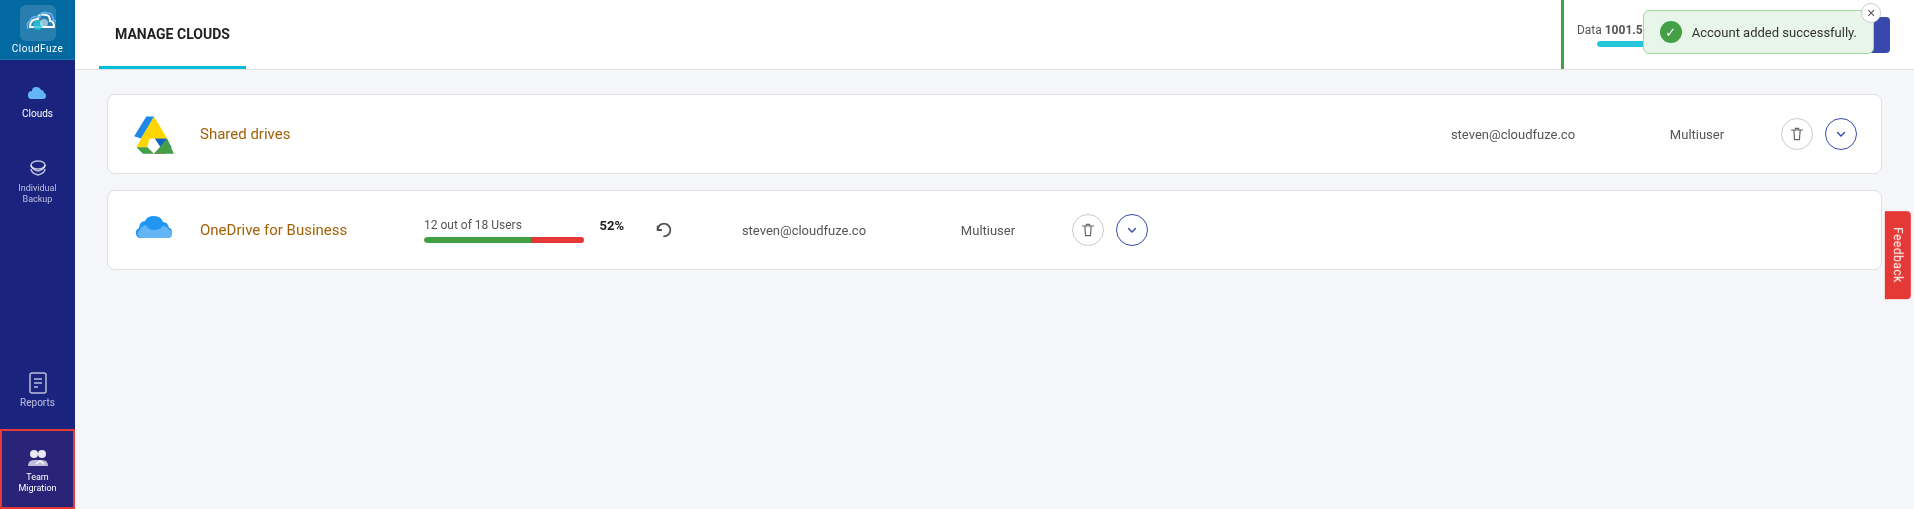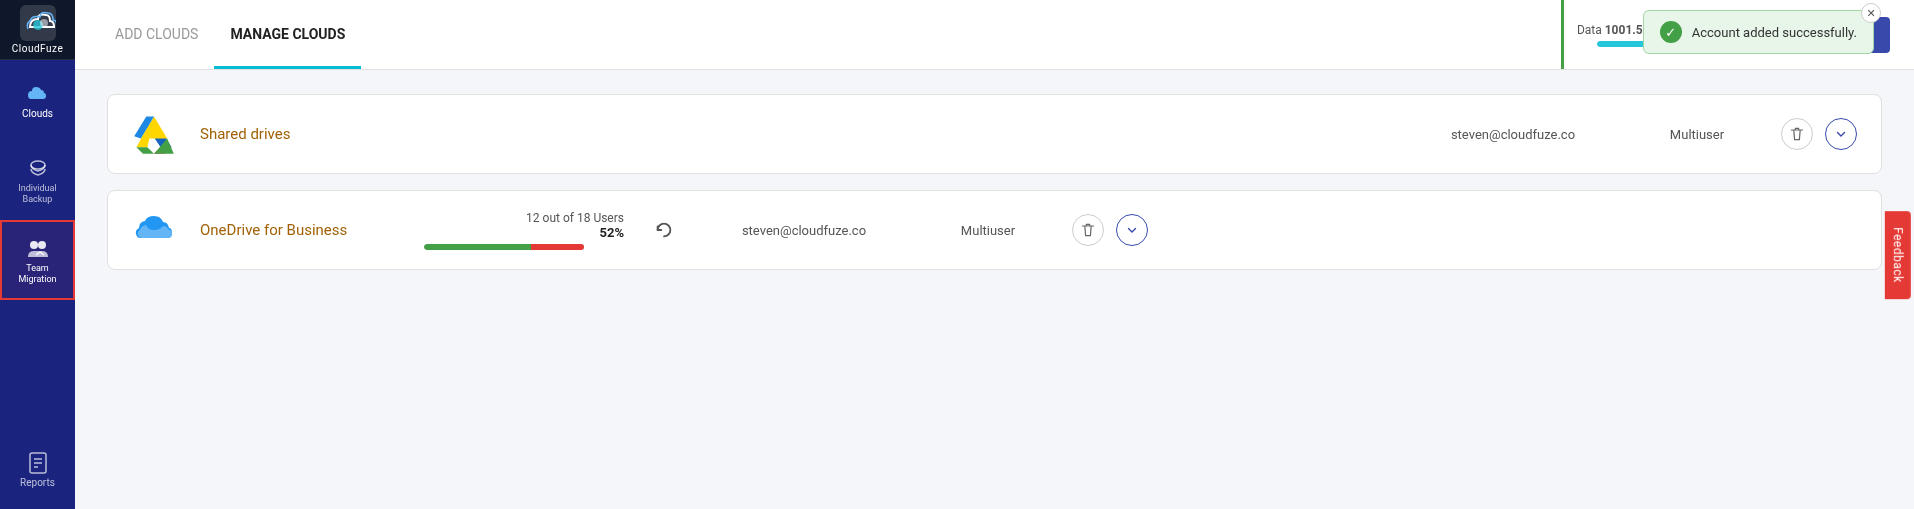--- a/index.html
+++ b/index.html
@@ -17,21 +17,21 @@
       position: relative;
       z-index: 10;
     }
     .sidebar-logo {
       width: 75px;
       height: 60px;
       display: flex;
       flex-direction: column;
       align-items: center;
       justify-content: center;
-      background: #0f172a;
+      background: #0369a1;
       border-bottom: 1px solid rgba(255,255,255,0.1);
     }
     .sidebar-logo-icon {
       width: 36px;
       height: 36px;
     }
     .sidebar-logo-text {
       color: #fff;
       font-size: 10px;
       margin-top: 2px;
@@ -212,25 +212,24 @@
       min-width: 200px;
     }
     .cloud-progress {
       display: flex;
       flex-direction: column;
       gap: 4px;
       min-width: 200px;
     }
     .cloud-progress-header {
       display: flex;
-      align-items: flex-end;
+      align-items: flex-start;
       justify-content: space-between;
       font-size: 12px;
       color: #555;
-      flex-direction: column;
     }
     .cloud-progress-pct {
       font-weight: 700;
       font-size: 13px;
       color: #222;
     }
     .progress-bar-bg {
       width: 160px;
       height: 6px;
       background: #e0e0e0;
@@ -346,49 +345,48 @@
     <div class="sidebar-item-icon">
       <svg viewBox="0 0 28 28" width="28" height="28">
         <ellipse cx="14" cy="10" rx="7" ry="4" fill="none" stroke="rgba(255,255,255,0.7)" stroke-width="1.5"></ellipse>
         <path d="M7 10 Q7 14 14 16 Q21 14 21 10" fill="none" stroke="rgba(255,255,255,0.7)" stroke-width="1.5"></path>
         <path d="M7 14 Q7 18 14 20 Q21 18 21 14" fill="none" stroke="rgba(255,255,255,0.7)" stroke-width="1.5"></path>
       </svg>
     </div>
     <span class="sidebar-item-label" style="font-size:9px">Individual<br>Backup</span>
   </div>
 
+  <div class="sidebar-item" style="margin-top:auto;">
+    <div class="sidebar-item-icon">
+      <svg viewBox="0 0 28 28" width="28" height="28">
+        <rect x="6" y="4" width="16" height="20" rx="2" fill="none" stroke="rgba(255,255,255,0.7)" stroke-width="1.5"></rect>
+        <line x1="10" y1="10" x2="18" y2="10" stroke="rgba(255,255,255,0.7)" stroke-width="1.5"></line>
+        <line x1="10" y1="14" x2="18" y2="14" stroke="rgba(255,255,255,0.7)" stroke-width="1.5"></line>
+        <line x1="10" y1="18" x2="14" y2="18" stroke="rgba(255,255,255,0.7)" stroke-width="1.5"></line>
+      </svg>
+    </div>
+    <span class="sidebar-item-label">Reports</span>
+  </div>
+
   <div class="sidebar-item highlighted">
     <div class="sidebar-item-icon">
       <svg viewBox="0 0 28 28" width="28" height="28">
         <circle cx="10" cy="10" r="4" fill="rgba(255,255,255,0.9)"></circle>
         <circle cx="18" cy="10" r="4" fill="rgba(255,255,255,0.9)"></circle>
         <path d="M4 22 Q4 16 10 16 Q14 16 14 16 Q14 16 18 16 Q24 16 24 22" fill="rgba(255,255,255,0.7)"></path>
         <path d="M12 20 L16 17 L20 20" fill="none" stroke="rgba(255,255,255,0.9)" stroke-width="1.5"></path>
       </svg>
     </div>
     <span class="sidebar-item-label" style="font-size:9px">Team<br>Migration</span>
   </div>
-
-  <div class="sidebar-item" style="margin-top:auto;">
-    <div class="sidebar-item-icon">
-      <svg viewBox="0 0 28 28" width="28" height="28">
-        <rect x="6" y="4" width="16" height="20" rx="2" fill="none" stroke="rgba(255,255,255,0.7)" stroke-width="1.5"></rect>
-        <line x1="10" y1="10" x2="18" y2="10" stroke="rgba(255,255,255,0.7)" stroke-width="1.5"></line>
-        <line x1="10" y1="14" x2="18" y2="14" stroke="rgba(255,255,255,0.7)" stroke-width="1.5"></line>
-        <line x1="10" y1="18" x2="14" y2="18" stroke="rgba(255,255,255,0.7)" stroke-width="1.5"></line>
-      </svg>
-    </div>
-    <span class="sidebar-item-label">Reports</span>
-  </div>
 </nav>
 
 <div class="main">
 
   <header class="header">
-    <div class="tab">ADD CLOUDS</div>
     <div class="tab active">MANAGE CLOUDS</div>
     <div class="header-spacer"></div>
     <div class="storage-info">
       <div class="storage-text">
         Data <span style="font-weight:700">1001.56 GB</span> used of <span style="font-weight:700">2.00 GB</span>
       </div>
       <div class="storage-bar-bg">
         <div class="storage-bar-fill" style="width: 50%"></div>
       </div>
     </div>

